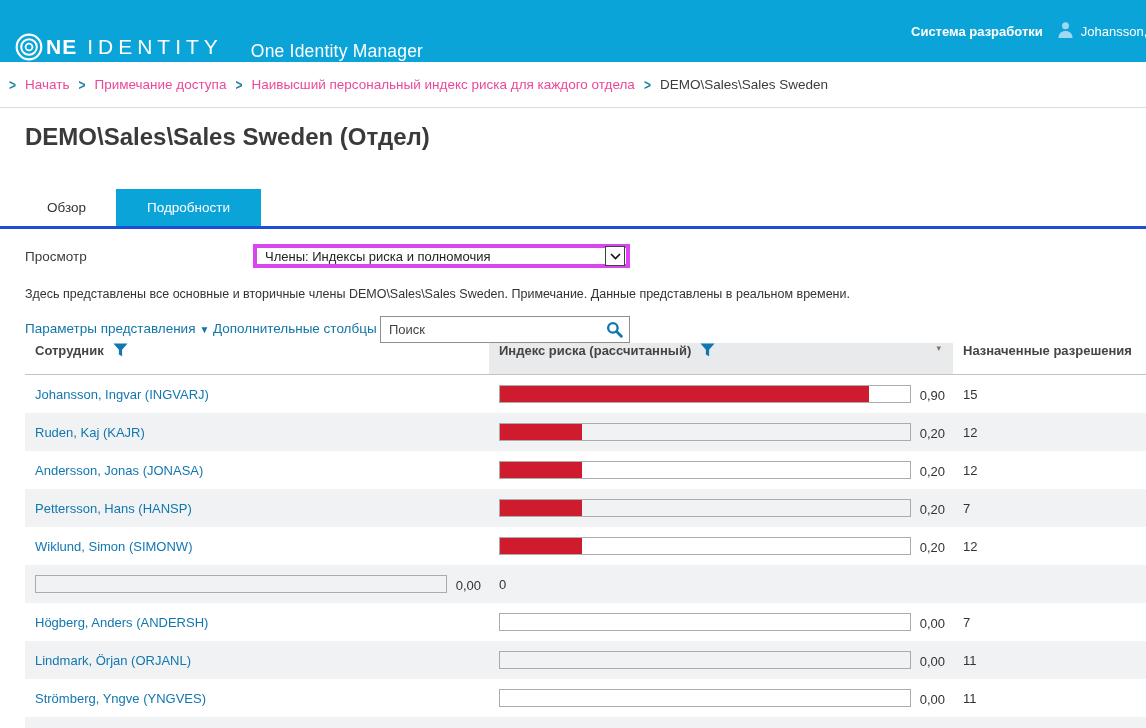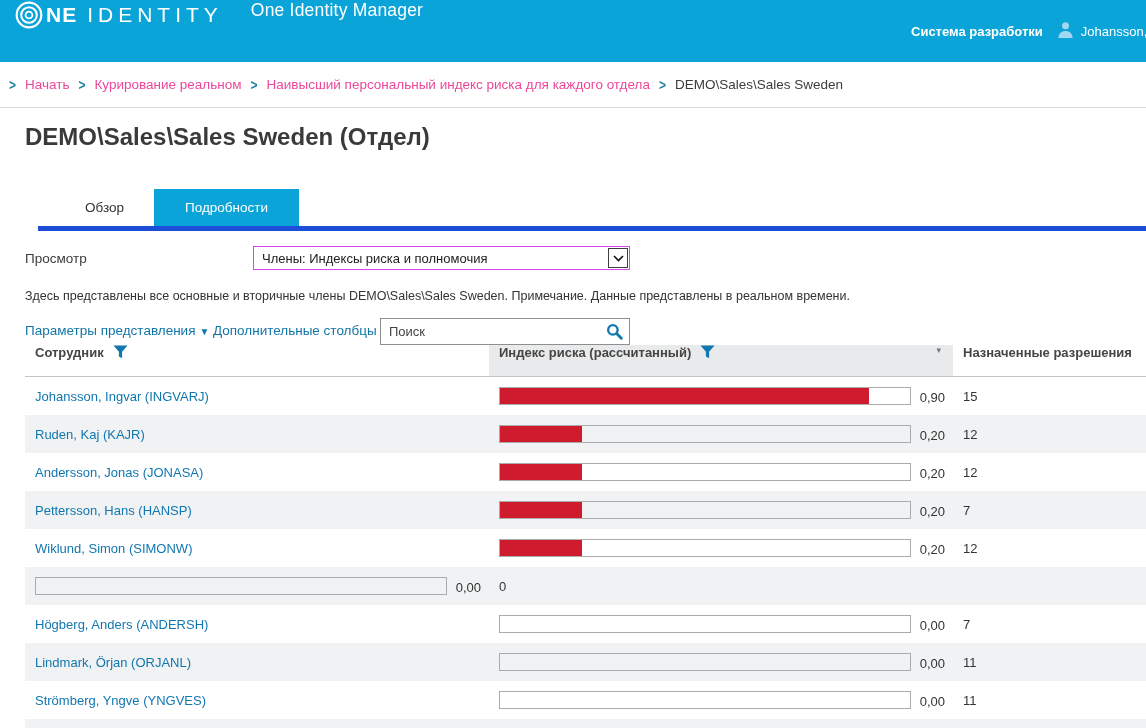--- a/index.html
+++ b/index.html
@@ -1,20 +1,20 @@
 <!DOCTYPE html>
 <html><head>
 <meta charset="utf-8">
 <style>
   * { margin:0; padding:0; box-sizing:border-box; }
   html,body { width:1146px; height:728px; overflow:hidden; background:#fff;
     font-family:"Liberation Sans", sans-serif; color:#333; position:relative; }
 
   
-  .app-header { height:62px; background:#0ba4d9; display:flex; align-items:flex-start;
+  .app-header { height:62px; background:#0ba4d9; display:flex; align-items:flex-end;
     padding:0 14px; color:#fff; position:relative; white-space:nowrap; }
   .brand { display:flex; align-items:center; }
   .brand svg { display:block; }
   .brand-ne { font-size:21px; font-weight:700; letter-spacing:1px; margin-left:2px; }
   .brand-identity { font-size:21px; font-weight:300; letter-spacing:5px; margin-left:10px; }
   .product-name { font-size:17.5px; font-weight:400; margin-left:28px; letter-spacing:.2px; }
   .header-right { position:absolute; left:911px; top:0; height:62px;
     display:flex; align-items:center; gap:14px; font-size:13px; }
   .env-label { font-weight:700; }
   .user-chip { display:flex; align-items:center; gap:7px; cursor:pointer; }
@@ -24,28 +24,28 @@
     padding-left:9px; font-size:13.5px; border-bottom:1px solid #dcdcdc; background:#fff; }
   .crumb-sep { color:#1c7ea2; font-weight:700; font-size:12px; transform:scaleY(1.25); }
   .breadcrumb a { color:#ec4899; text-decoration:none; }
   .crumb-current { color:#3c3c3c; }
 
   
   .page-title { margin:15px 0 0 25px; font-size:24px; font-weight:700; color:#3a3a3a; }
 
   
   .tabbar { margin-top:38px; display:flex; gap:13px; padding-left:30px;
-    border-bottom:5px solid #1d4ed8; align-items:flex-end;margin-left:38px; }
+    border-bottom:3px solid #1d4ed8; align-items:flex-end; }
   .tab { padding:11px 17px 11px; font-size:13.5px; color:#333; cursor:pointer; }
   .tab.active { background:#0ba4d9; color:#fff; padding:11px 31px; }
 
   
   .form-row { display:flex; align-items:center; margin:15px 0 0 25px; }
   .form-label { width:228px; font-size:13.5px; color:#3c3c3c; }
-  .select { width:377px; height:24px; border:1px solid #d946ef; background:#fff;
+  .select { width:377px; height:24px; border:4px solid #d946ef; background:#fff;
     display:flex; align-items:center; cursor:pointer; }
   .select-text { flex:1; font-size:13px; padding:0 8px; color:#222; }
   .select-arrow { width:20px; height:20px; margin-right:1px; border:1px solid #3f3f3f;
     background:#fff; display:flex; align-items:center; justify-content:center; }
 
   
   .description { margin:19px 0 0 25px; font-size:12.5px; color:#333; }
 
   
   .toolbar { position:relative; height:27px; margin:15px 0 0 25px; }
@@ -105,21 +105,21 @@
       </span>
       <span>Johansson, Ingvar</span>
     </span>
   </div>
 </div>
 
 <div class="breadcrumb">
   <span class="crumb-sep">&gt;</span>
   <a>Начать</a>
   <span class="crumb-sep">&gt;</span>
-  <a>Курирование реальном</a>
+  <a>Примечание доступа</a>
   <span class="crumb-sep">&gt;</span>
   <a>Наивысший персональный индекс риска для каждого отдела</a>
   <span class="crumb-sep">&gt;</span>
   <span class="crumb-current">DEMO\Sales\Sales Sweden</span>
 </div>
 
 <h1 class="page-title">DEMO\Sales\Sales Sweden (Отдел)</h1>
 
 <div class="tabbar">
   <div class="tab">Обзор</div>

